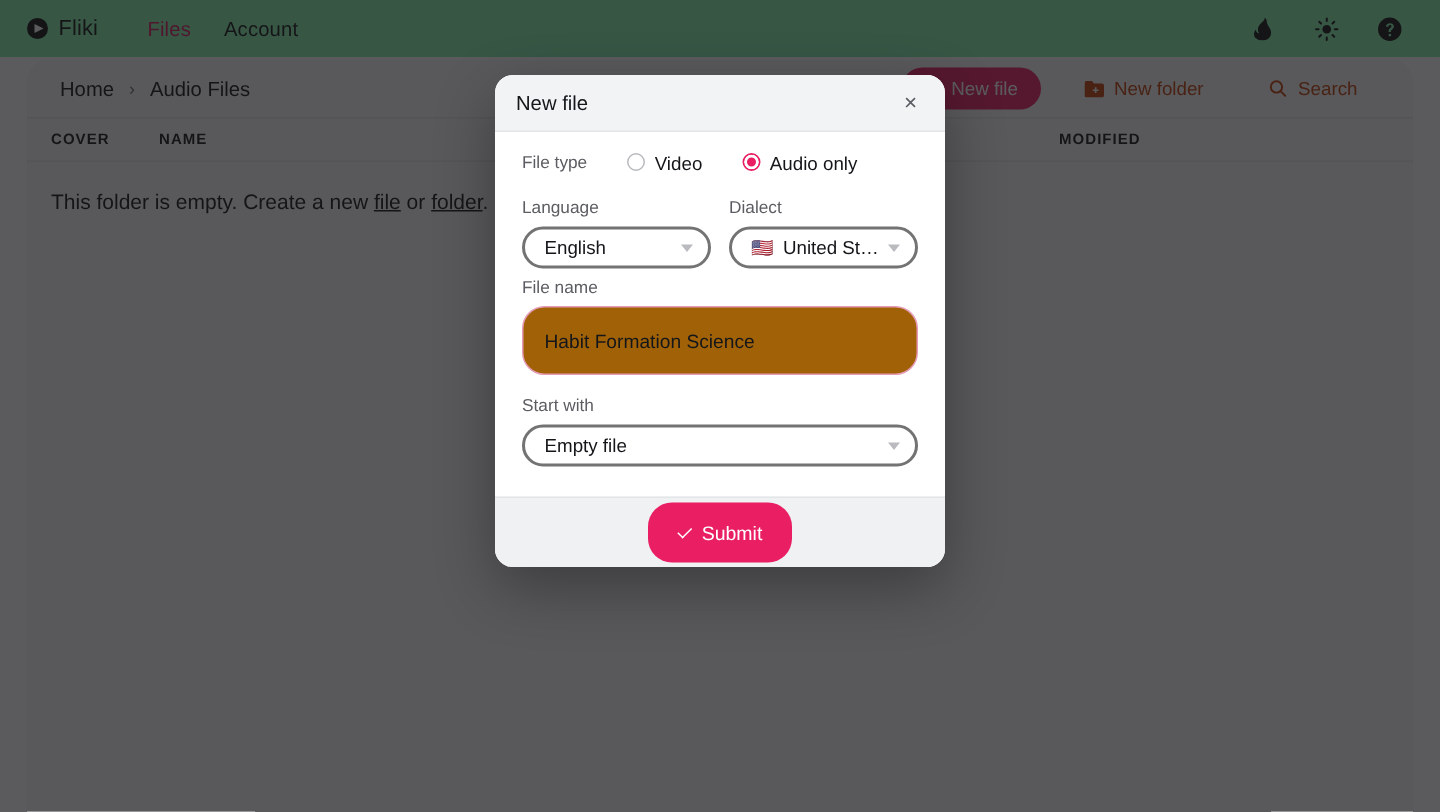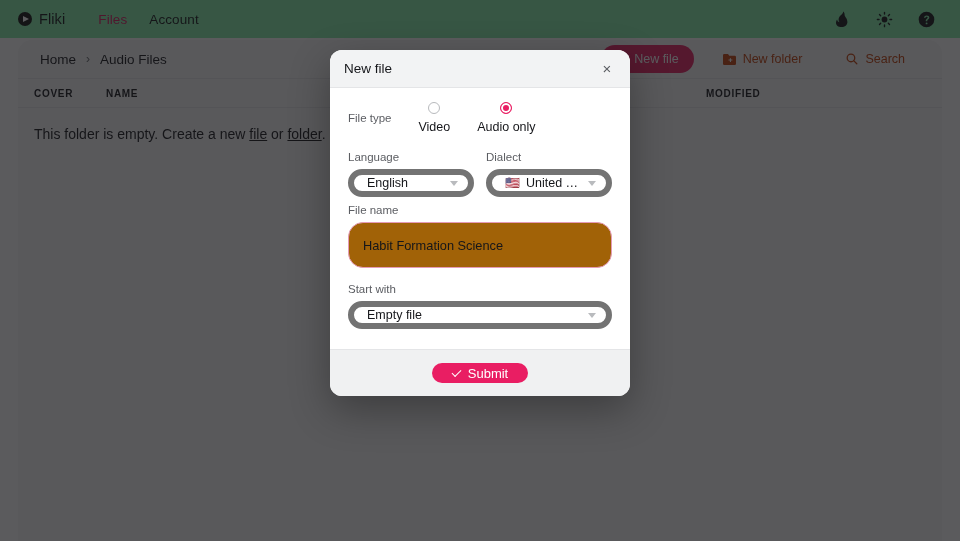--- a/index.html
+++ b/index.html
@@ -225,26 +225,25 @@
   .row-filetype {
     display: flex;
     align-items: center;
     gap: 27px;
     margin-bottom: 17px;
   }
   .row-filetype .field-label { margin-bottom: 0; }
 
   .radio-opt {
     display: flex;
-    align-items: center;
+    align-items: flex-start;
     gap: 6px;
     cursor: pointer;
     font-size: 12.5px;
     color: #15161a;
-    flex-direction: column;
   }
   .radio-dot {
     width: 12px; height: 12px;
     border-radius: 50%;
     border: 1.3px solid #b8babd;
     background: #fff;
     flex: none;
   }
   .radio-opt.checked .radio-dot {
     border-color: #e91e63;
@@ -254,21 +253,21 @@
 
   .two-col {
     display: flex;
     gap: 12px;
     margin-bottom: 7px;
   }
   .col { flex: 1; min-width: 0; }
 
   .select {
     height: 28px;
-    border: 6px solid #737373;
+    border: 2px solid #737373;
     border-radius: 14px;
     background: #fff;
     display: flex;
     align-items: center;
     padding: 0 10px 0 13px;
     cursor: pointer;
     gap: 6px;
   }
   .select-val {
     font-size: 12.5px;
@@ -312,21 +311,21 @@
     justify-content: center;
   }
   .submit-btn {
     display: inline-flex;
     align-items: center;
     gap: 7px;
     background: #e91e63;
     color: #fff;
     border: none;
     border-radius: 16px;
-    height: 20px;
+    height: 40px;
     padding: 0 20px;
     font-size: 13px;
     cursor: pointer;
     font-family: inherit;
   }
   .check {
     display: inline-block;
     width: 9px; height: 5px;
     border-left: 1.7px solid #fff;
     border-bottom: 1.7px solid #fff;

